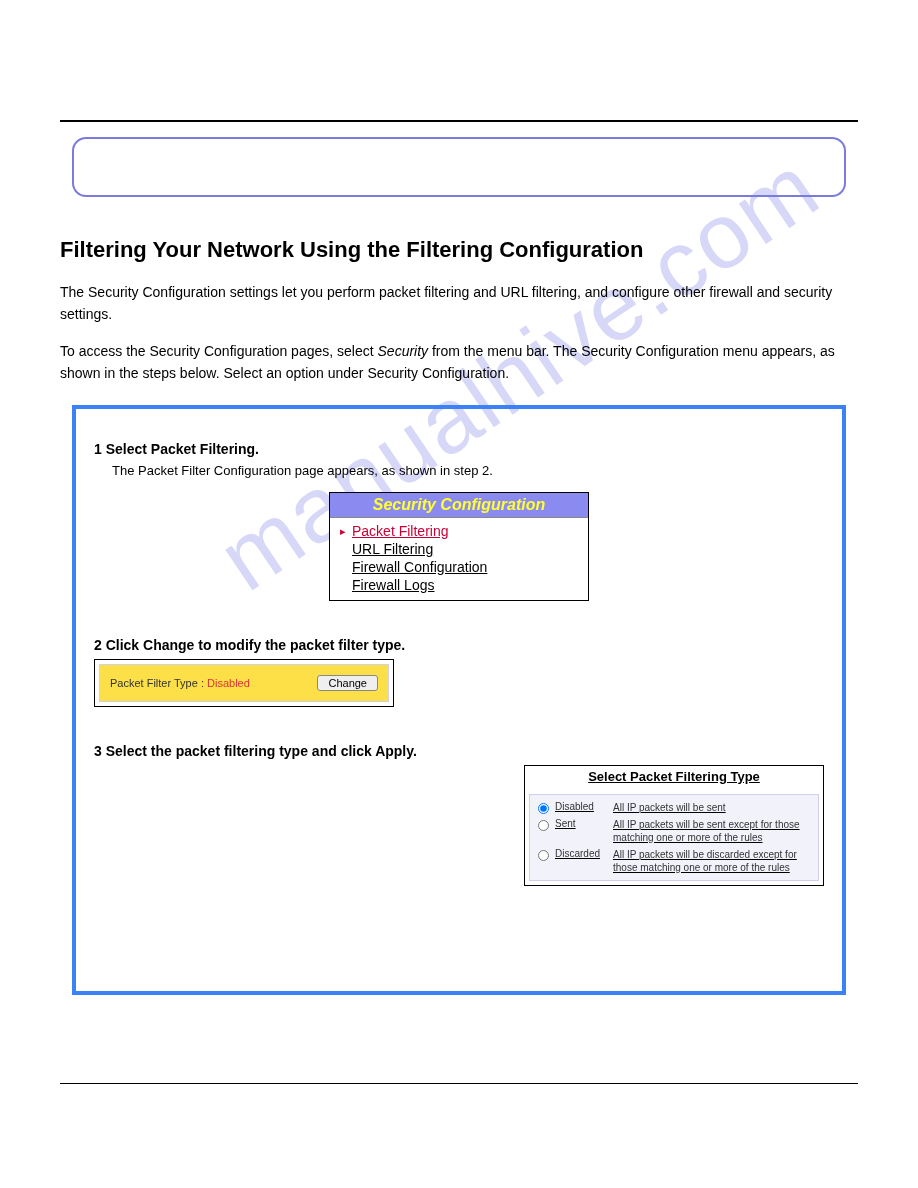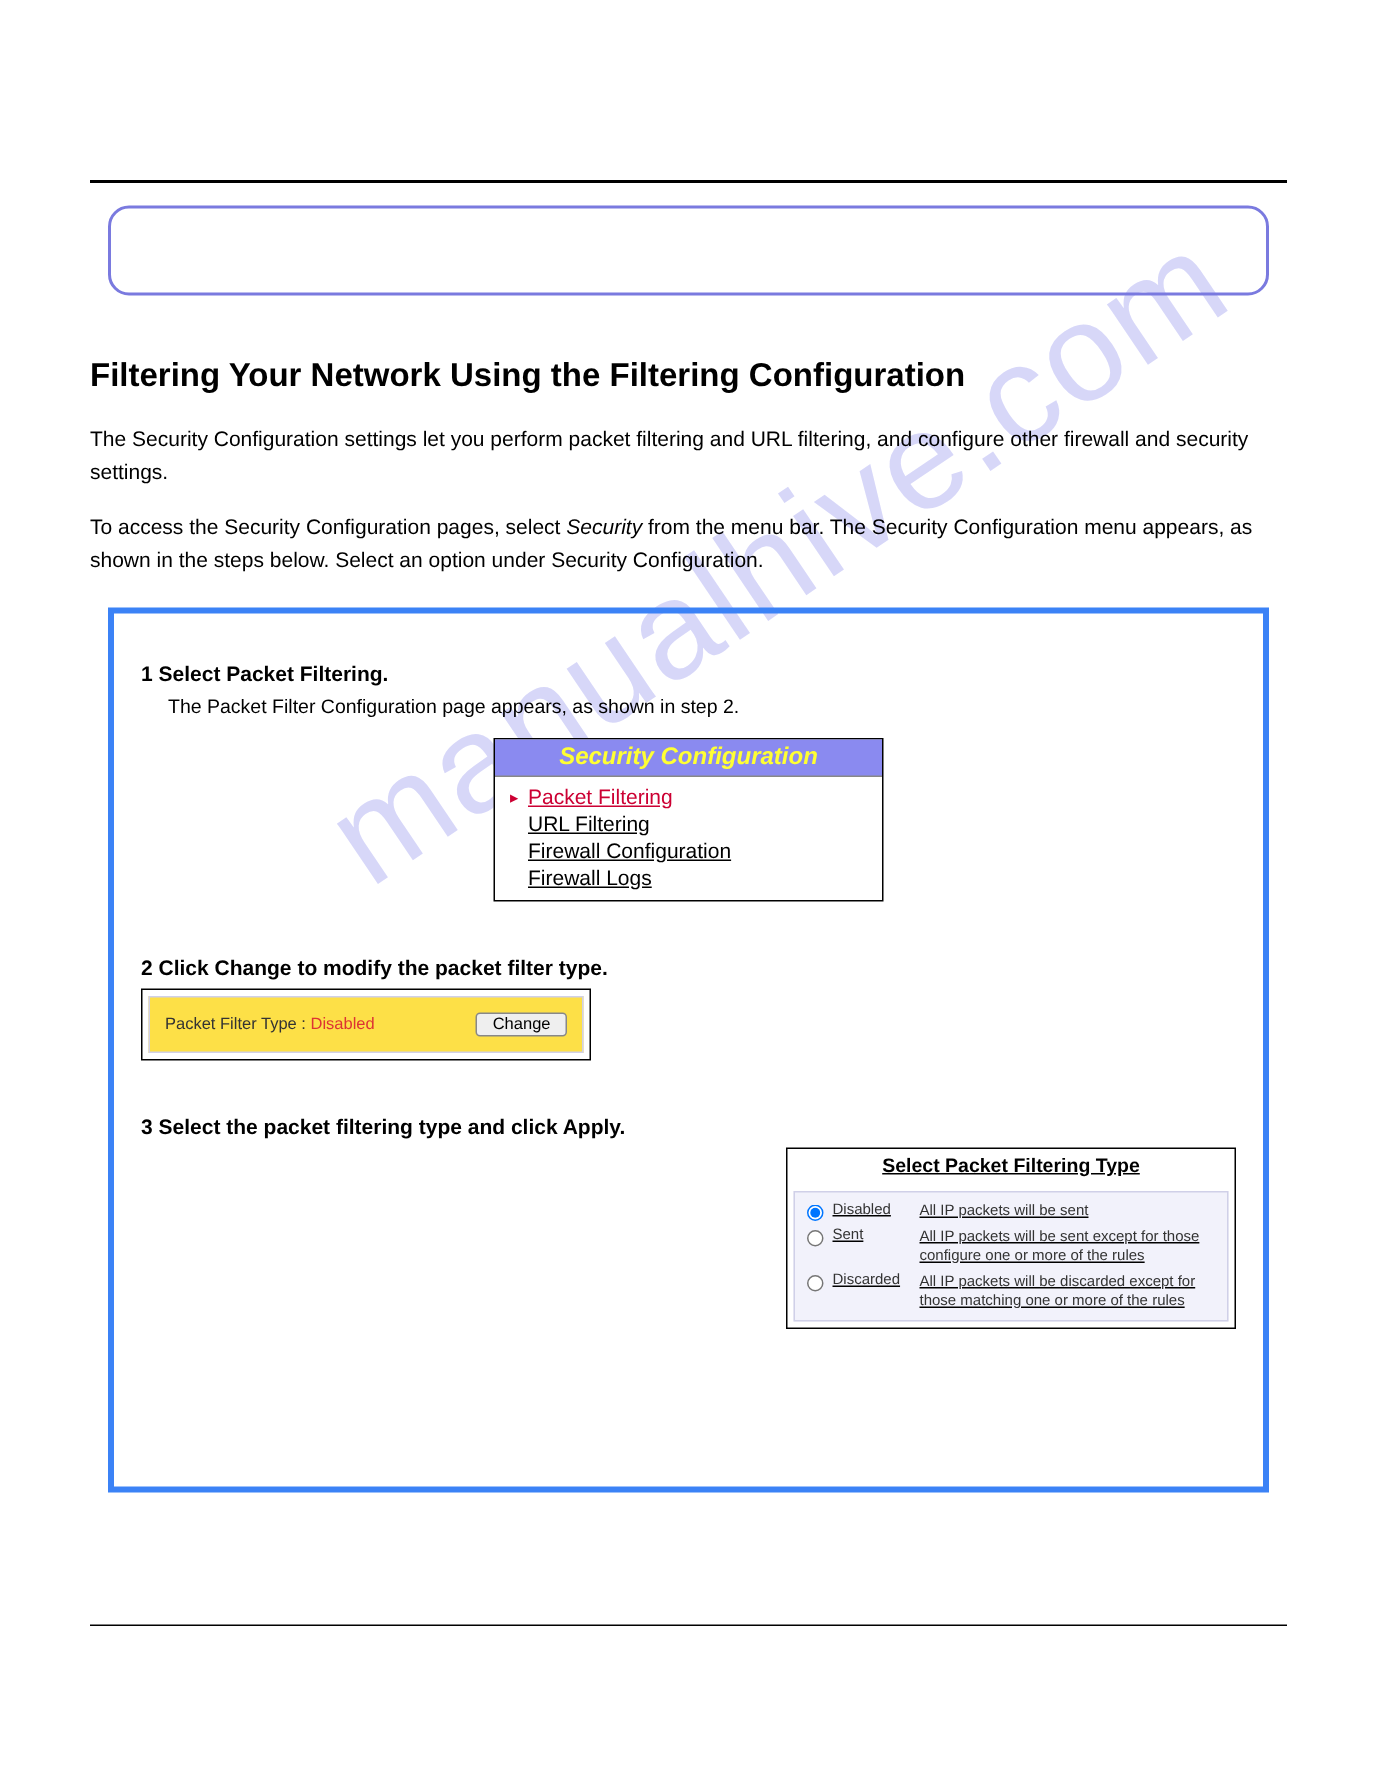--- a/index.html
+++ b/index.html
@@ -269,21 +269,21 @@
       <div class="spft-title">Select Packet Filtering Type</div>
       <div class="spft-inner">
         <div class="spft-row">
           <input type="radio" name="pftype" checked="" style="">
           <span class="spft-label">Disabled</span>
           <span class="spft-desc">All IP packets will be sent</span>
         </div>
         <div class="spft-row">
           <input type="radio" name="pftype" style="">
           <span class="spft-label">Sent</span>
-          <span class="spft-desc">All IP packets will be sent except for those configure one or more of the rules</span>
+          <span class="spft-desc">All IP packets will be sent except for those matching one or more of the rules</span>
         </div>
         <div class="spft-row">
           <input type="radio" name="pftype" style="">
           <span class="spft-label">Discarded</span>
           <span class="spft-desc">All IP packets will be discarded except for those matching one or more of the rules</span>
         </div>
       </div>
     </div>
 
   </div>

